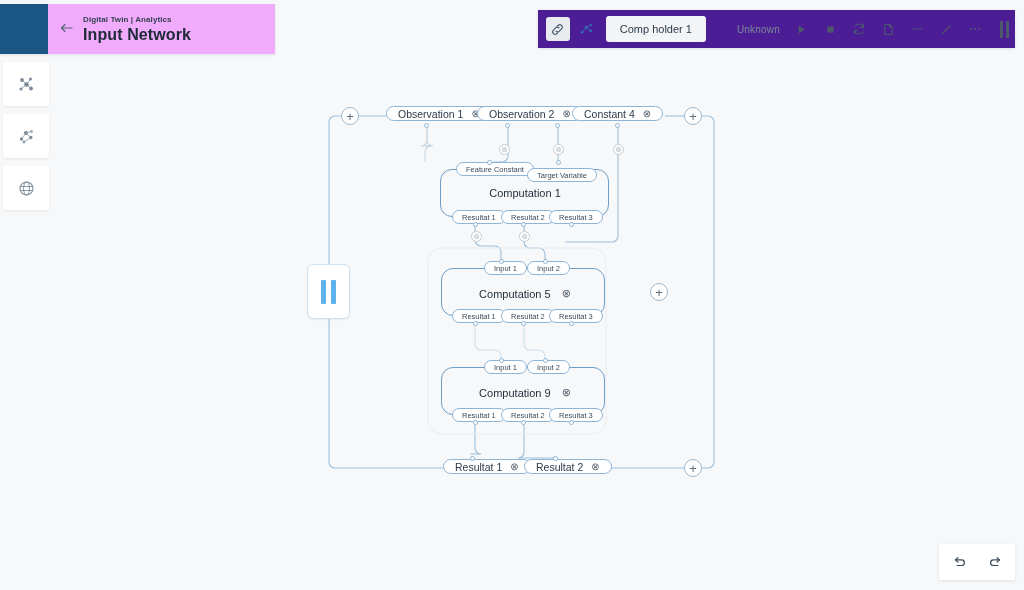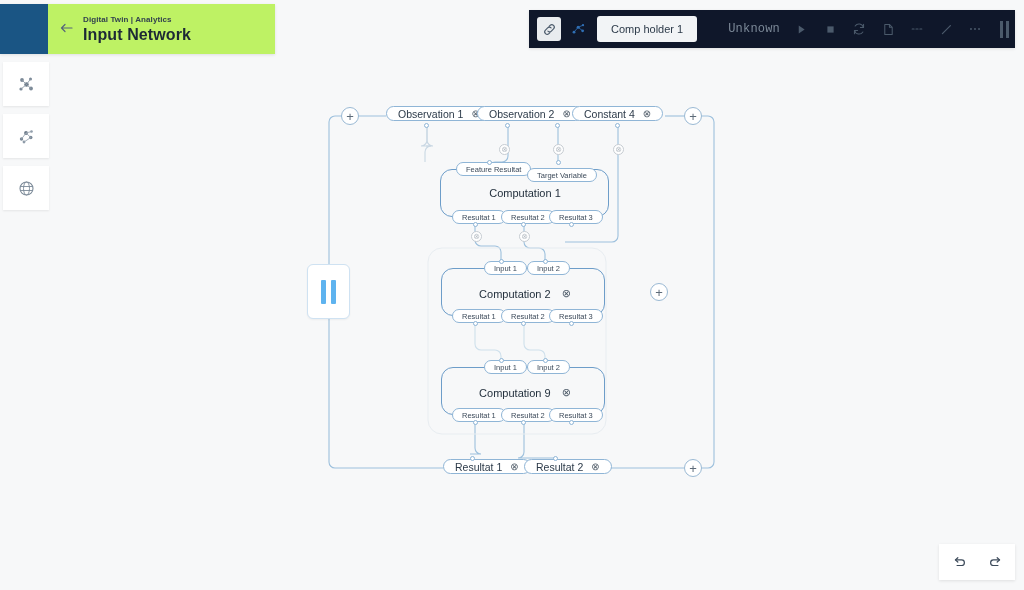--- a/index.html
+++ b/index.html
@@ -9,21 +9,21 @@
     background: #f7f8f9;
     font-family: "Liberation Sans", sans-serif;
     overflow: hidden;
   }
   #root { position: relative; width: 1024px; height: 590px; }
 
   
   .header-card {
     position: absolute; left: 0; top: 4px;
     width: 275px; height: 50px;
-    background: #bef264;
+    background: #f0abfc;
     box-shadow: 0 1px 3px rgba(0,0,0,0.10);
     display: flex; align-items: stretch;
   }
   .brand-block { width: 48px; background: #1a5584; flex: 0 0 48px; }
   .header-inner {
     display: flex; align-items: center; padding-left: 10px; gap: 8px;
   }
   .back-arrow {
     color: #55657a; font-size: 14px; line-height: 1;
     cursor: pointer; padding: 2px 2px 4px 2px;
@@ -45,42 +45,41 @@
     margin-bottom: 8px;
     box-shadow: 0 1px 2px rgba(0,0,0,0.08);
     display: flex; align-items: center; justify-content: center;
     cursor: pointer;
   }
   .side-btn svg { display: block; }
 
   
   .toolbar {
     position: absolute; right: 9px; top: 10px;
-    height: 38px; background: #0f172a;
+    height: 38px; background: #4c1d95;
     box-shadow: 0 1px 3px rgba(0,0,0,0.10);
     display: flex; align-items: center;
     padding: 0 6px 0 8px; gap: 5px;
   }
   .tb-icon-btn {
     width: 24px; height: 24px; border-radius: 3px;
     display: flex; align-items: center; justify-content: center;
     cursor: pointer; color: #4b5a6b;
   }
   .tb-icon-btn.active { background: #e9ecef; }
   .tb-icon-btn.blue { color: #2f6fb5; }
   .tb-chip {
     height: 26px; background: #f2f4f6; border-radius: 3px;
     display: flex; align-items: center;
     padding: 0 14px; margin-left: 2px; cursor: pointer;
   }
   .tb-chip-label { font-size: 11px; color: #2c3a49; }
   .tb-status {
-    font-size: 12px; color: #7c8998; margin-left: 26px; margin-right: 4px;
+    font-size: 10px; color: #7c8998; margin-left: 26px; margin-right: 4px;
     letter-spacing: .2px;
-    font-family: Liberation Mono, monospace;
   }
   .pause-bars { display: flex; gap: 3px; margin-left: 8px; cursor: pointer; }
   .pause-bars span { display:block; width: 3px; height: 17px; background: #4b5a6b; }
 
   
   #graph { position: absolute; left: 0; top: 0; width: 1024px; height: 590px; }
 
   .node {
     position: absolute; background: #ffffff;
     border: 1px solid #8fb5d6; border-radius: 999px;
@@ -331,21 +330,21 @@
   <div class="port" style="left:505px; top:123px;"></div>
   <div class="port" style="left:555px; top:123px;"></div>
   <div class="port" style="left:615px; top:123px;"></div>
 
   <div class="comp-box" style="left:440px; top:169px; width:169px; height:48px;"></div>
   <div class="comp-title" style="left:525px; top:205px;flex-direction:column;">
     <span>Computation 1</span>
     <span class="xmark">⊗</span>
   </div>
   <div class="node node-sm" style="left:456px; top:162px;">
-    <span>Feature Resultat</span>
+    <span>Feature Constant</span>
   </div>
   <div class="node node-sm" style="left:527px; top:168px;">
     <span>Target Variable</span>
   </div>
   <div class="node node-sm" style="left:452px; top:210px;">
     <span>Resultat 1</span>
   </div>
   <div class="node node-sm" style="left:501px; top:210px;">
     <span>Resultat 2</span>
   </div>
@@ -353,21 +352,21 @@
     <span>Resultat 3</span>
   </div>
   <div class="port" style="left:487px; top:160px;"></div>
   <div class="port" style="left:556px; top:160px;"></div>
   <div class="port" style="left:473px; top:222px;"></div>
   <div class="port" style="left:521px; top:222px;"></div>
   <div class="port" style="left:569px; top:222px;"></div>
 
   <div class="comp-box" style="left:441px; top:268px; width:164px; height:48px;"></div>
   <div class="comp-title" style="left:525px; top:293px;">
-    <span>Computation 2</span>
+    <span>Computation 5</span>
     <span class="xmark">⊗</span>
   </div>
   <div class="node node-sm" style="left:484px; top:261px;">
     <span>Input 1</span>
   </div>
   <div class="node node-sm" style="left:527px; top:261px;">
     <span>Input 2</span>
   </div>
   <div class="node node-sm" style="left:452px; top:309px;">
     <span>Resultat 1</span>

